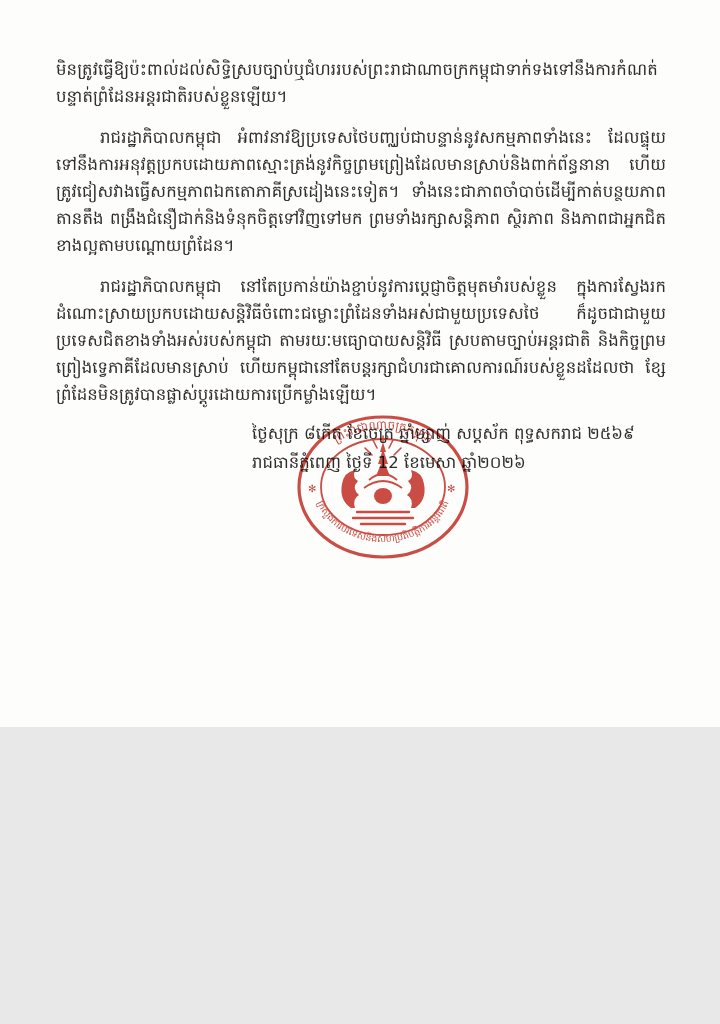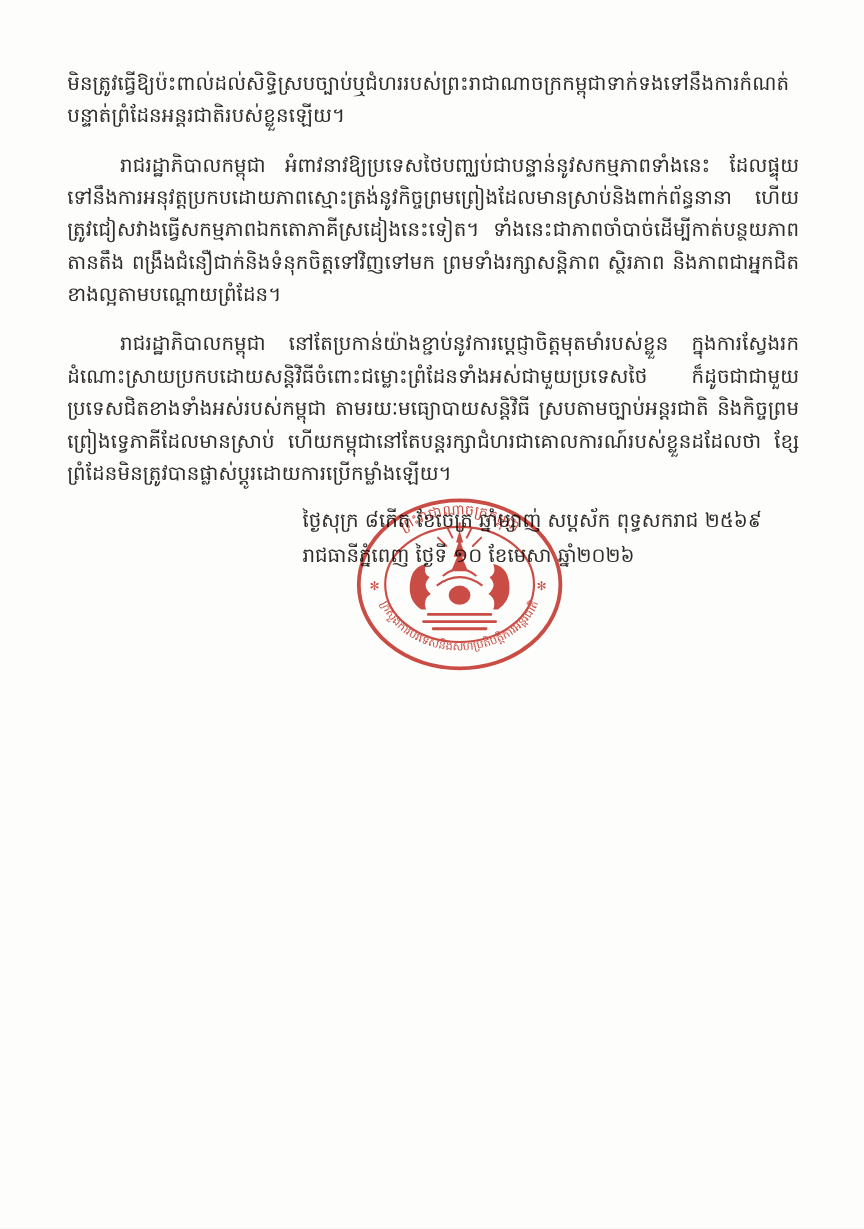--- a/index.html
+++ b/index.html
@@ -4,21 +4,21 @@
 <style>
   * { box-sizing: border-box; margin: 0; padding: 0; }
   html, body { width: 720px; }
   body {
     font-family: "DejaVu Sans", "Liberation Sans", sans-serif;
     background: #e8e8e8;
   }
   .page {
     position: relative;
     width: 720px;
-    height: 1024px;
+    height: 727px;
     background: #fdfdfb;
     overflow: hidden;
   }
   .letter-body {
     position: absolute;
     top: 56px;
     left: 56px;
     width: 610px;
     color: #2e2b29;
     font-size: 16.5px;
@@ -58,21 +58,21 @@
 <div class="page">
 
   <div class="letter-body">
     <p>មិនត្រូវធ្វើឱ្យប៉ះពាល់ដល់សិទ្ធិស្របច្បាប់ឬជំហររបស់ព្រះរាជាណាចក្រកម្ពុជាទាក់ទងទៅនឹងការកំណត់បន្ទាត់ព្រំដែនអន្តរជាតិរបស់ខ្លួនឡើយ។</p>
     <p class="indent">រាជរដ្ឋាភិបាលកម្ពុជា អំពាវនាវឱ្យប្រទេសថៃបញ្ឈប់ជាបន្ទាន់នូវសកម្មភាពទាំងនេះ ដែលផ្ទុយទៅនឹងការអនុវត្តប្រកបដោយភាពស្មោះត្រង់នូវកិច្ចព្រមព្រៀងដែលមានស្រាប់និងពាក់ព័ន្ធនានា ហើយត្រូវជៀសវាងធ្វើសកម្មភាពឯកតោភាគីស្រដៀងនេះទៀត។ ទាំងនេះជាភាពចាំបាច់ដើម្បីកាត់បន្ថយភាពតានតឹង ពង្រឹងជំនឿជាក់និងទំនុកចិត្តទៅវិញទៅមក ព្រមទាំងរក្សាសន្តិភាព ស្ថិរភាព និងភាពជាអ្នកជិតខាងល្អតាមបណ្ដោយព្រំដែន។</p>
     <p class="indent">រាជរដ្ឋាភិបាលកម្ពុជា នៅតែប្រកាន់យ៉ាងខ្ជាប់នូវការប្ដេជ្ញាចិត្តមុតមាំរបស់ខ្លួន ក្នុងការស្វែងរកដំណោះស្រាយប្រកបដោយសន្តិវិធីចំពោះជម្លោះព្រំដែនទាំងអស់ជាមួយប្រទេសថៃ ក៏ដូចជាជាមួយប្រទេសជិតខាងទាំងអស់របស់កម្ពុជា តាមរយៈមធ្យោបាយសន្តិវិធី ស្របតាមច្បាប់អន្តរជាតិ និងកិច្ចព្រមព្រៀងទ្វេភាគីដែលមានស្រាប់ ហើយកម្ពុជានៅតែបន្តរក្សាជំហរជាគោលការណ៍របស់ខ្លួនដដែលថា ខ្សែព្រំដែនមិនត្រូវបានផ្លាស់ប្ដូរដោយការប្រើកម្លាំងឡើយ។</p>
   </div>
 
   <div class="dateline">
     <div>ថ្ងៃសុក្រ ៨កើត ខែចេត្រ ឆ្នាំម្សាញ់ សប្តស័ក ពុទ្ធសករាជ ២៥៦៩</div>
-    <div>រាជធានីភ្នំពេញ ថ្ងៃទី ១០ ខែមេសា ឆ្នាំ២០២៦</div>
+    <div>រាជធានីភ្នំពេញ ថ្ងៃទី 12 ខែមេសា ឆ្នាំ២០២៦</div>
   </div>
 
   <div class="seal">
     <svg viewBox="0 0 176 150" xmlns="http://www.w3.org/2000/svg">
       <defs>
         <path id="arcTop" d="M 17 75 A 71 58 0 0 1 159 75" fill="none"></path>
         <path id="arcBottom" d="M 19 73 A 69 57 0 0 0 157 73" fill="none"></path>
       </defs>
       <g stroke="#c5342c" fill="none">
         <ellipse cx="88" cy="75" rx="84" ry="70" stroke-width="3.2"></ellipse>

